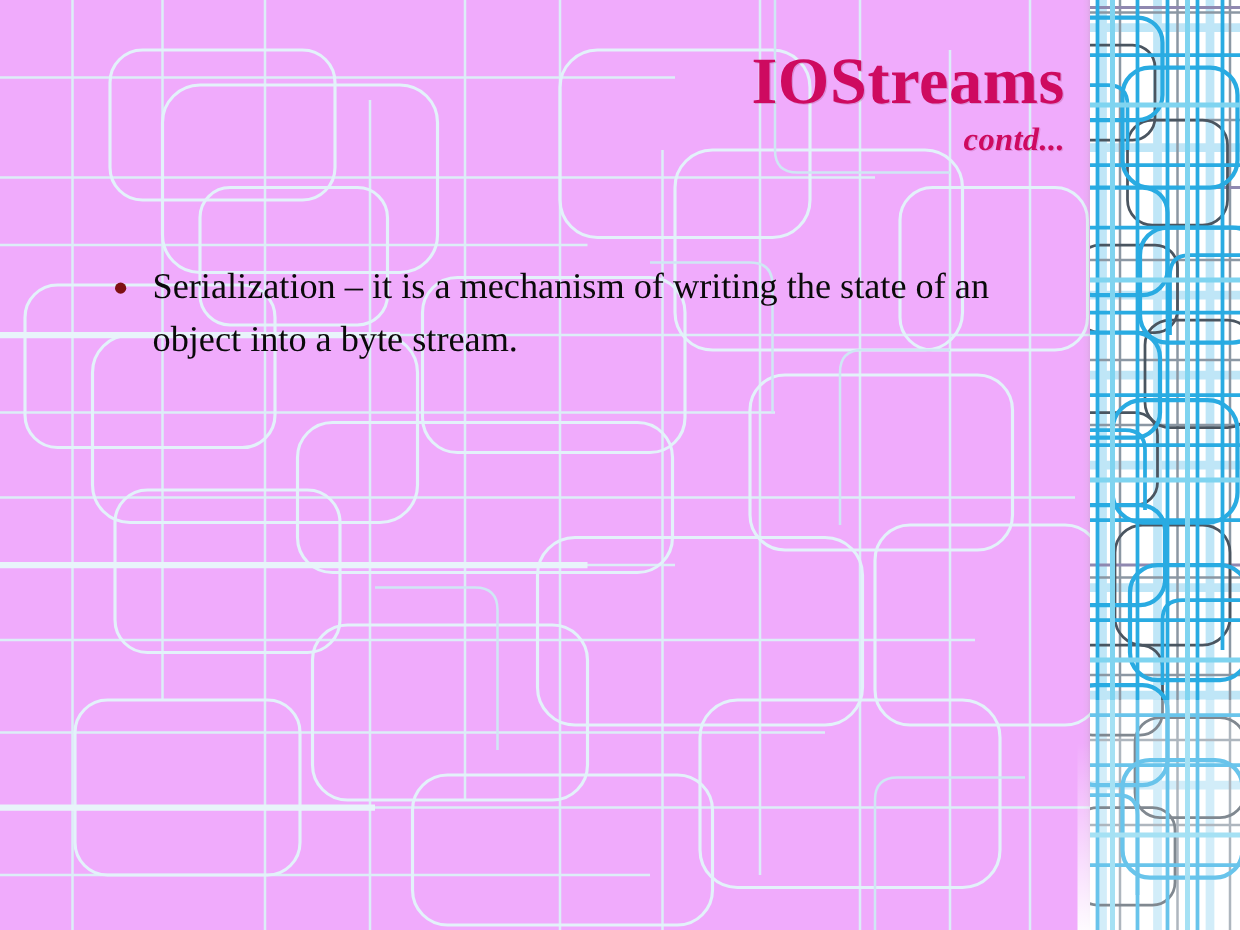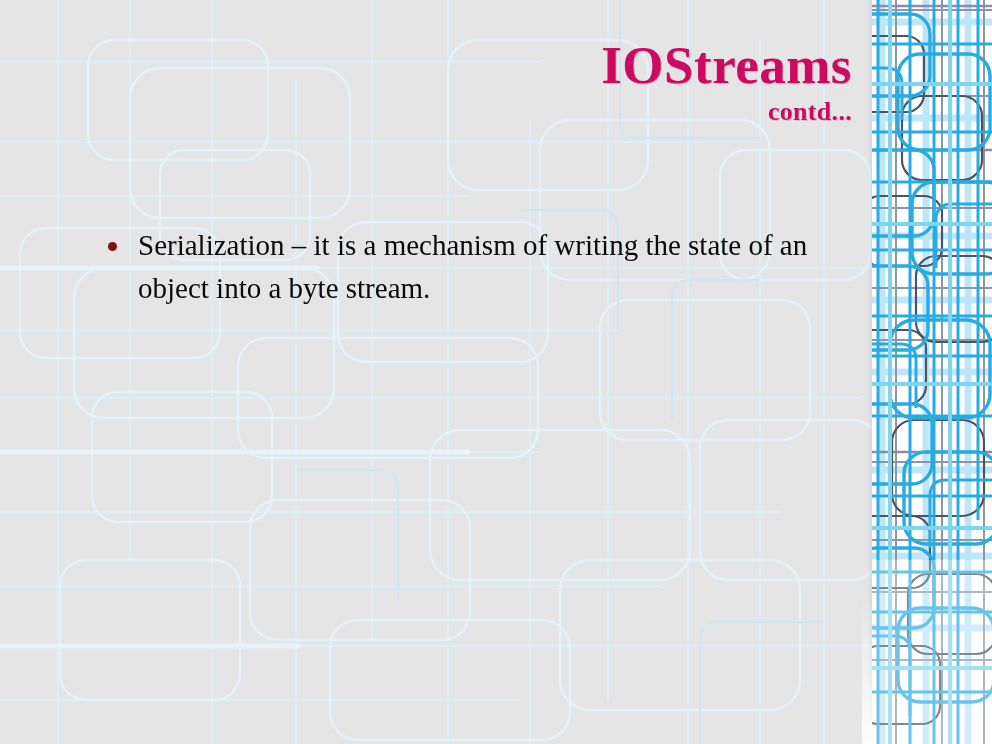--- a/index.html
+++ b/index.html
@@ -10,21 +10,21 @@
   }
   body {
     font-family: "Liberation Serif", "DejaVu Serif", serif;
   }
 
   #slide {
     position: relative;
     width: 992px;
     height: 744px;
     overflow: hidden;
-    background: #e5e5e5;
+    background: #f0abfc;
   }
 
   
   .bg-layer {
     position: absolute;
     top: 0;
     left: 0;
     width: 992px;
     height: 744px;
     pointer-events: none;
@@ -95,29 +95,30 @@
   }
   #slide-subtitle {
     font-family: "Liberation Serif", "DejaVu Serif", serif;
     font-weight: bold;
     font-size: 26px;
     line-height: 1.1;
     color: #CE0A60;
     margin: 6px 0 0 0;
     letter-spacing: 0.3px;
     text-shadow: 1px 1px 0 rgba(120,0,55,0.15);
+    font-style: italic;
   }
 
   #bullet-list {
     position: absolute;
     left: 86px;
     top: 208px;
     width: 760px;
     list-style: none;
-    margin: 16px;
+    margin: 0;
     padding: 0;
   }
   .bullet-item {
     position: relative;
     padding-left: 36px;
     margin-bottom: 18px;
     color: #0A0A0A;
     font-family: "Liberation Serif", "DejaVu Serif", serif;
     font-size: 29px;
     line-height: 1.48;

